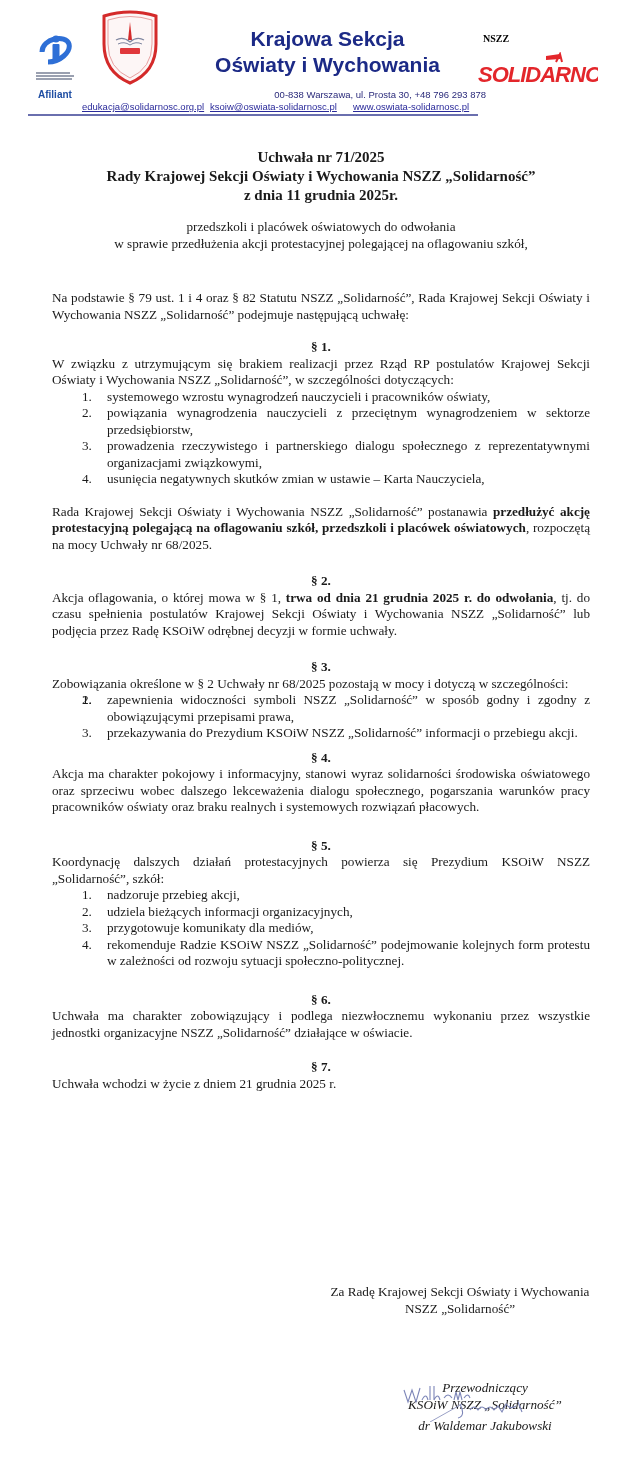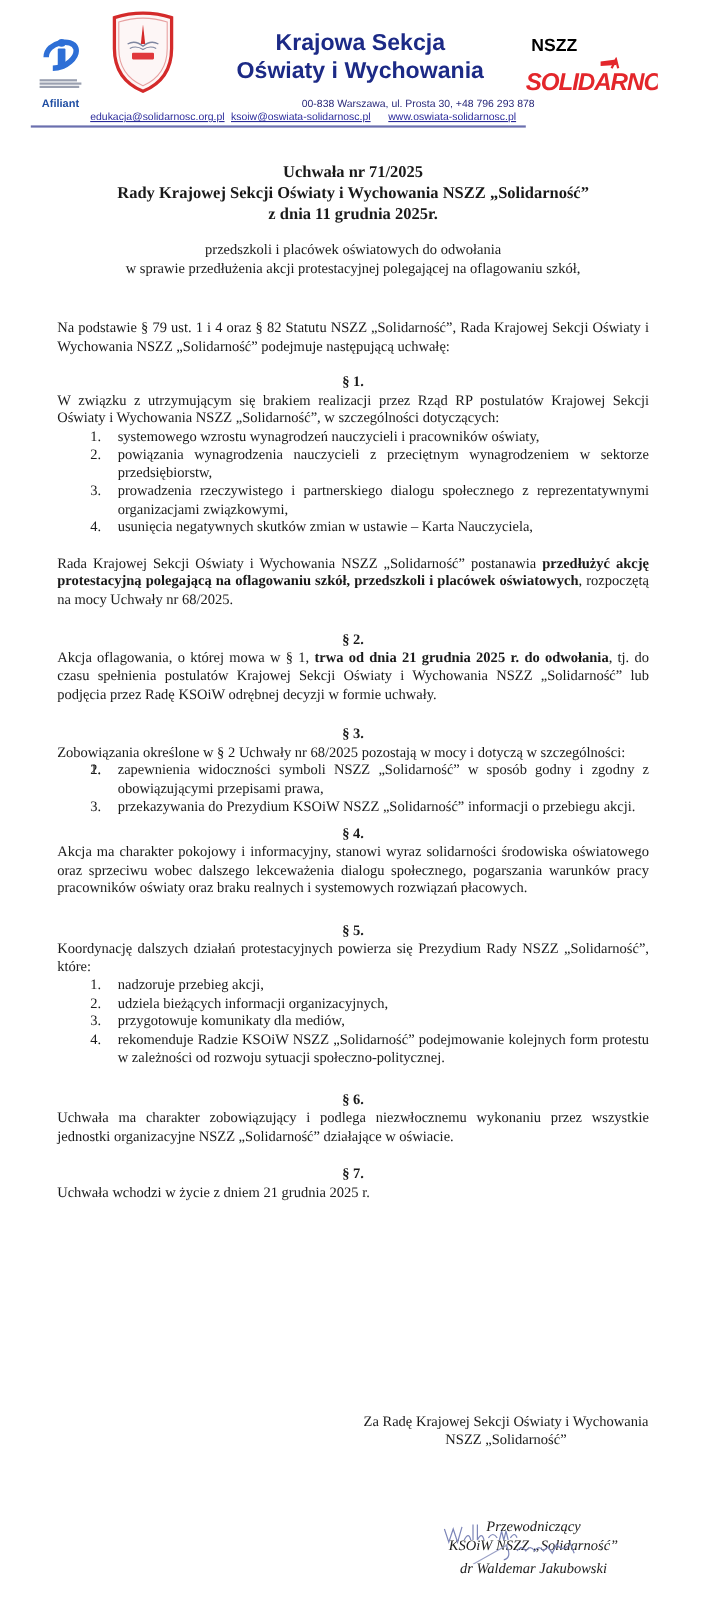--- a/index.html
+++ b/index.html
@@ -29,22 +29,22 @@
       font-size: 10px; color: #1f4ea3;
     }
     .logo-shield { position: absolute; left: 100px; top: 10px; width: 60px; height: 75px; }
     .title-block {
       position: absolute; left: 195px; top: 26px; width: 265px;
       text-align: center; font-family: "Liberation Sans", sans-serif;
       font-weight: bold; color: #1c2a86; font-size: 21px; line-height: 26px;
     }
     .nszz-label {
       position: absolute; left: 483px; top: 33px;
-      font-family: Liberation Sans, sans-serif; font-weight: bold;
-      font-size: 16px; color: #000;
+      font-family: Liberation Serif, serif; font-weight: bold;
+      font-size: 10px; color: #000;
     }
     .logo-solidarnosc { position: absolute; left: 476px; top: 52px; width: 122px; height: 34px; }
     .address-line {
       position: absolute; left: 0; top: 89px; width: 536px; text-align: right;
       font-family: "Liberation Sans", sans-serif; font-size: 9.5px; color: #2a2a7a;
       padding-left: 150px; padding-right: 50px;
     }
     .contact-links {
       position: absolute; top: 101px; left: 0; width: 640px; height: 12px;
       font-family: "Liberation Sans", sans-serif; font-size: 9.5px;
@@ -173,21 +173,21 @@
   <ul class="list">
     <li><span class="num">1.</span></li>
     <li><span class="num">2.</span><span>zapewnienia widoczności symboli NSZZ „Solidarność” w sposób godny i zgodny z obowiązującymi przepisami prawa,</span></li>
     <li><span class="num">3.</span><span>przekazywania do Prezydium KSOiW NSZZ „Solidarność” informacji o przebiegu akcji.</span></li>
   </ul>
 
   <div class="para-head" style="margin-top:8px">§ 4.</div>
   <p class="para-text">Akcja ma charakter pokojowy i informacyjny, stanowi wyraz solidarności środowiska oświatowego oraz sprzeciwu wobec dalszego lekceważenia dialogu społecznego, pogarszania warunków pracy pracowników oświaty oraz braku realnych i systemowych rozwiązań płacowych.</p>
 
   <div class="para-head" style="margin-top:22px">§ 5.</div>
-  <p class="para-text">Koordynację dalszych działań protestacyjnych powierza się Prezydium Rady NSZZ „Solidarność”, które:</p>
+  <p class="para-text">Koordynację dalszych działań protestacyjnych powierza się Prezydium KSOiW NSZZ „Solidarność”, szkół:</p>
   <ul class="list">
     <li><span class="num">1.</span><span>nadzoruje przebieg akcji,</span></li>
     <li><span class="num">2.</span><span>udziela bieżących informacji organizacyjnych,</span></li>
     <li><span class="num">3.</span><span>przygotowuje komunikaty dla mediów,</span></li>
     <li><span class="num">4.</span><span>rekomenduje Radzie KSOiW NSZZ „Solidarność” podejmowanie kolejnych form protestu w zależności od rozwoju sytuacji społeczno-politycznej.</span></li>
   </ul>
 
   <div class="para-head" style="margin-top:22px">§ 6.</div>
   <p class="para-text">Uchwała ma charakter zobowiązujący i podlega niezwłocznemu wykonaniu przez wszystkie jednostki organizacyjne NSZZ „Solidarność” działające w oświacie.</p>
 

